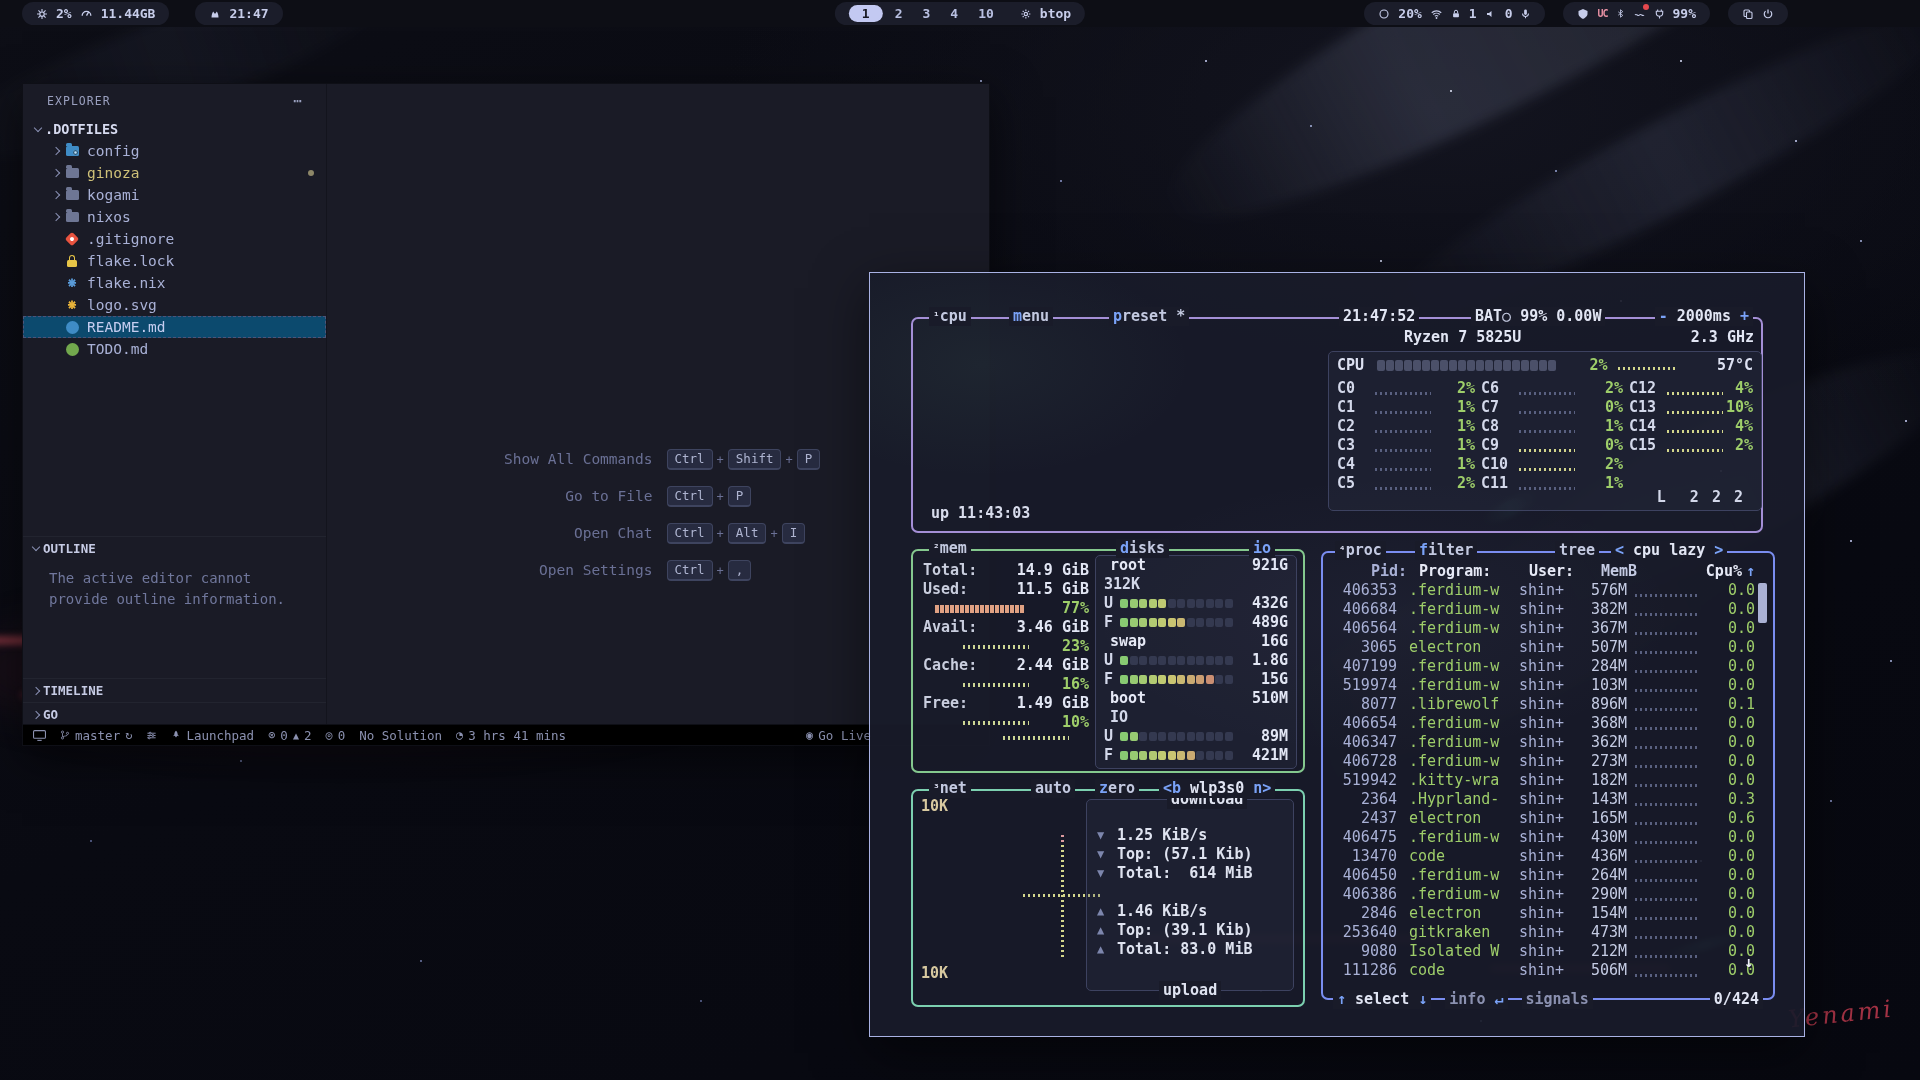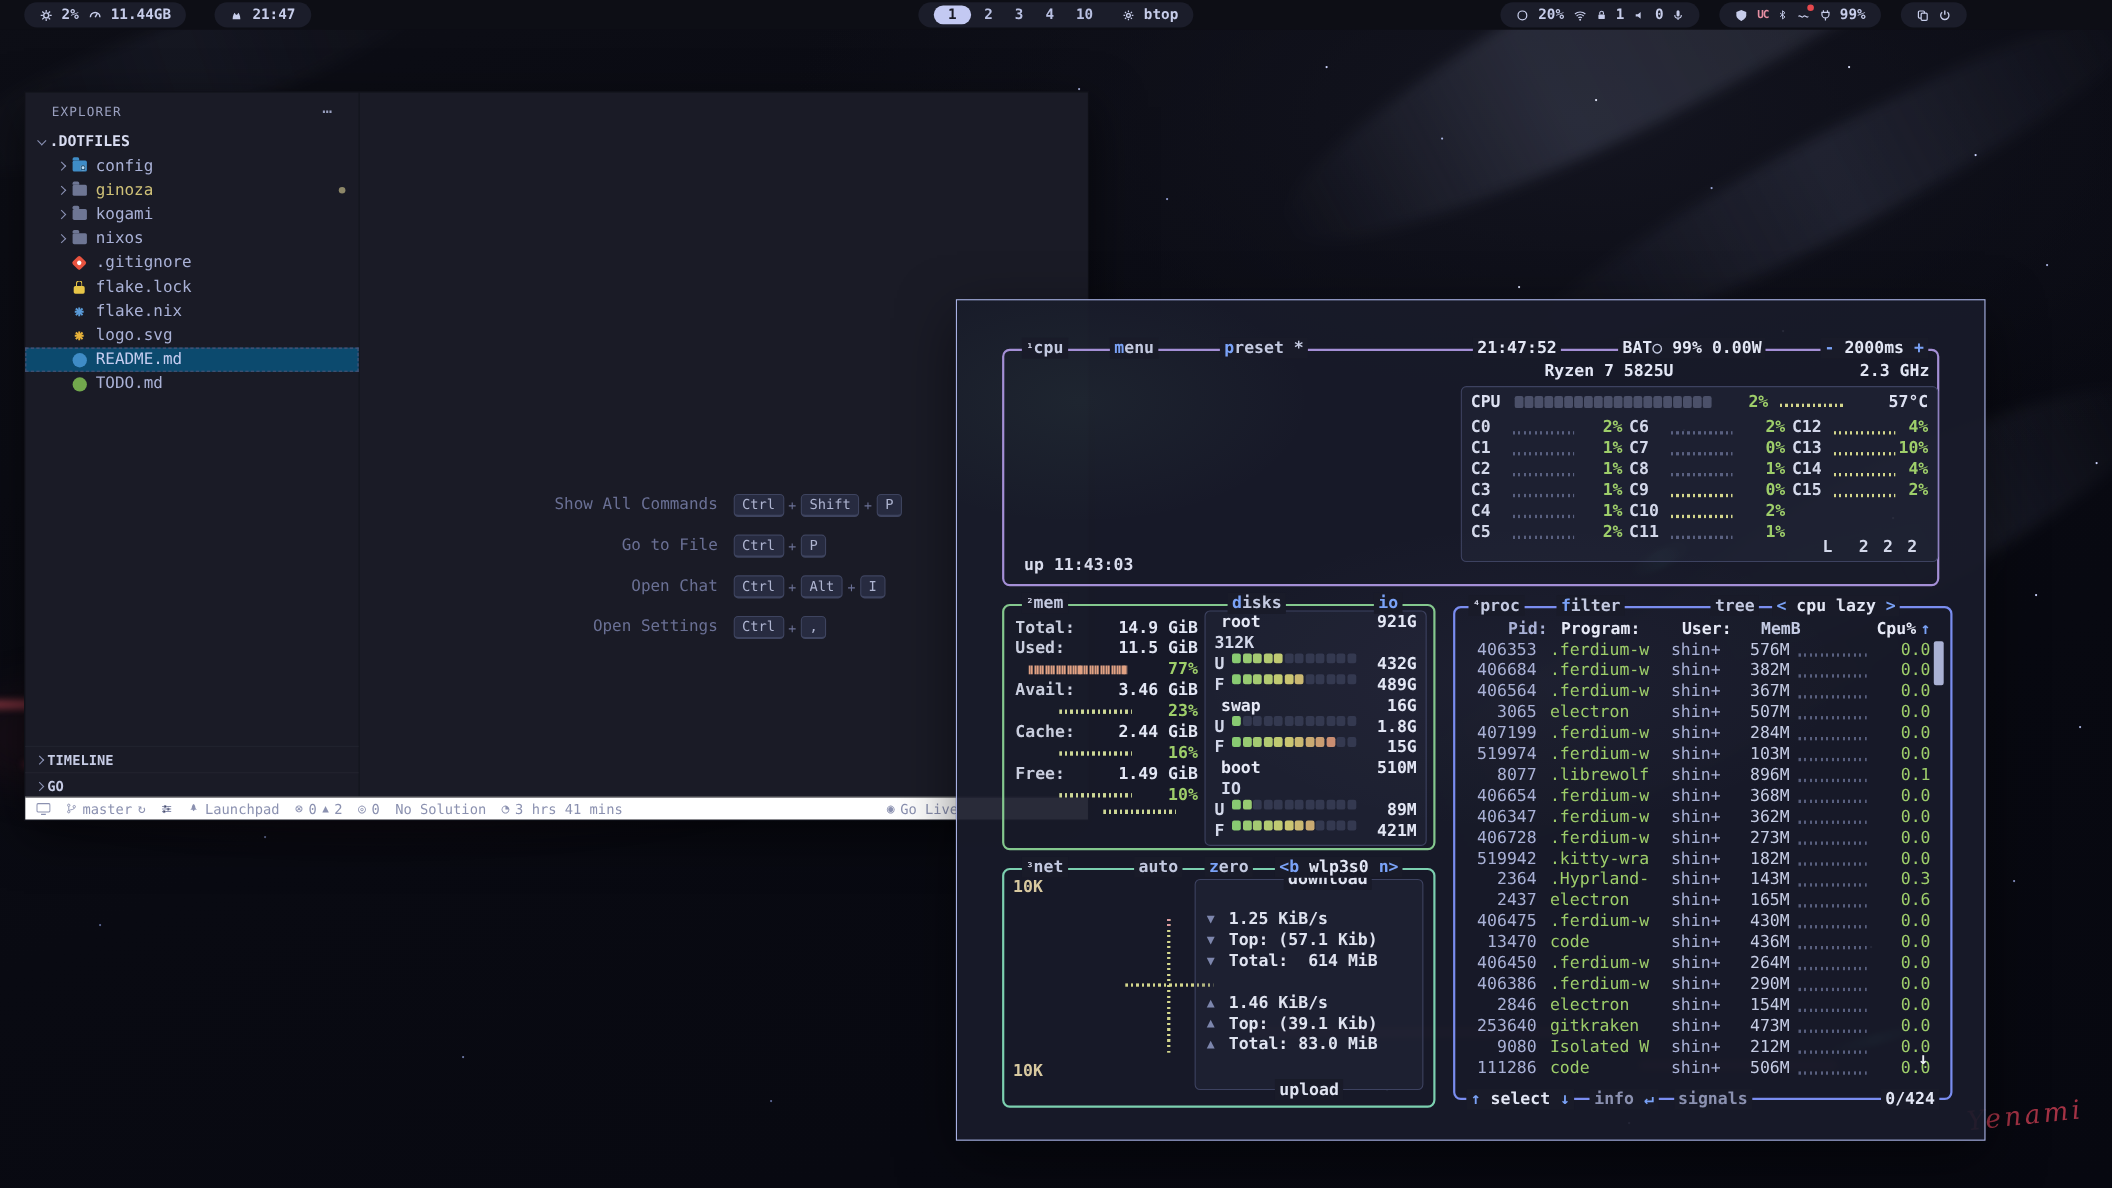--- a/index.html
+++ b/index.html
@@ -97,21 +97,21 @@
   .sec-head{display:flex;align-items:center;height:23px;padding-left:6px;font-size:12.5px;font-weight:700;color:#c6cbe4;cursor:pointer;}
   .outline-msg{padding:8px 0 0 26px;font-size:14px;line-height:21px;color:#70779c;}
   .editor{position:absolute;left:315px;top:0;width:663px;height:461px;}
   .shortcuts{position:absolute;left:50%;top:365px;transform:translateX(-50%);display:flex;flex-direction:column;gap:16px;}
   .sc-row{display:flex;align-items:center;gap:14px;}
   .sc-label{width:200px;text-align:right;color:#6a7095;font-size:14.5px;line-height:19px;white-space:pre-line;}
   .sc-keys{display:flex;align-items:center;width:220px;}
   .sc-keys .kbd{background:#272b40;border:1px solid #3e445f;border-bottom-width:2px;border-radius:4px;
        padding:0 7px;font-size:12.5px;color:#aeb4d0;height:18px;line-height:18px;}
   .sc-keys .sep{color:#6a7095;margin:0 4px;font-size:12px;}
-  .statusbar{position:absolute;left:0;bottom:0;width:966px;height:20px;background:#ffffff;border-top:1px solid #0e0f16;
+  .statusbar{position:absolute;left:0;bottom:0;width:966px;height:20px;background:#000000;border-top:1px solid #0e0f16;
        display:flex;align-items:center;font-size:12.5px;color:#8b91b0;}
   .sb-left{display:flex;align-items:center;gap:14px;padding-left:10px;}
   .sb-item{display:flex;align-items:center;gap:5px;cursor:pointer;}
   .sb-right{position:absolute;right:118px;display:flex;align-items:center;gap:5px;cursor:pointer;}
   .sb-ico{font-size:12px;}
   
   .btop{position:absolute;left:869px;top:272px;width:934px;height:763px;
         background:rgba(25,27,42,.93);border:1.5px solid #a9b2e4;box-shadow:0 16px 50px rgba(0,0,0,.5);
         font-size:15px;line-height:19px;font-weight:500;color:#c3c9e0;}
   .btop::before{content:"";position:absolute;inset:0;background:
@@ -154,21 +154,21 @@
   .memcol{position:absolute;left:10px;top:10px;width:166px;}
   .mrow{display:flex;justify-content:space-between;height:19px;}
   .mrow .ml{color:#c9cede;font-weight:700;}
   .mrow .mv{color:#e2e6f4;font-weight:700;}
   .prow{display:flex;align-items:center;height:19px;}
   .strip{width:66px;height:4px;margin-left:40px;}
   .strip-green{background-image:repeating-linear-gradient(90deg,#cdd795 0 2px,transparent 2px 5px);}
   .strip-orange{background-image:repeating-linear-gradient(90deg,#e0a183 0 2px,transparent 2px 5px),repeating-linear-gradient(90deg,#e0a183 0 2px,transparent 2px 5px);background-position:0 0,2px 3px;background-size:100% 2px;height:8px;width:90px;margin-left:12px;}
   .prow .mp{margin-left:auto;color:#9ece6a;font-weight:700;}
   .disks-panel{left:182px;top:4px;width:200px;height:212px;}
-  .drow{display:flex;align-items:flex-start;height:19px;padding:0 8px;}
+  .drow{display:flex;align-items:center;height:19px;padding:0 8px;}
   .drow .dn{font-weight:700;color:#e6e9f6;padding-left:6px;}
   .drow .dv{margin-left:auto;font-weight:700;color:#e2e6f4;}
   .drow .ul{width:16px;font-weight:700;color:#d3d8ea;}
   
   .scale{position:absolute;left:8px;color:#d8c9a0;font-weight:700;}
   .net-vline{position:absolute;left:148px;top:44px;width:3px;height:122px;
       background-image:repeating-linear-gradient(180deg,#d3d68c 0 2px,transparent 2px 5px);}
   .net-vline::before{content:"";position:absolute;left:0;top:0;width:3px;height:10px;
       background-image:repeating-linear-gradient(180deg,#dc9aa0 0 2px,transparent 2px 5px);}
   .net-hline{position:absolute;left:110px;top:103px;width:80px;height:3px;
@@ -455,20 +455,29 @@
           <div class="trow item">
             <span class="chev none"></span>
             <span class="fico">
               <span class="ic-check"></span>
             </span>
             <span>TODO.md</span>
 
           </div>
         </div>
 
+      <div class="sec" style="top:452px;">
+        <div class="sec-head">
+          <span class="chev down">
+              <i></i>
+            </span>
+          <span>OUTLINE</span>
+        </div>
+        <div class="outline-msg" style="width:250px;">The active editor cannot provide outline information.</div>
+      </div>
       <div class="sec" style="top:594px;">
         <div class="sec-head">
           <span class="chev right">
               <i></i>
             </span>
           <span>TIMELINE</span>
         </div>
       </div>
       <div class="sec" style="top:618px;">
         <div class="sec-head">

